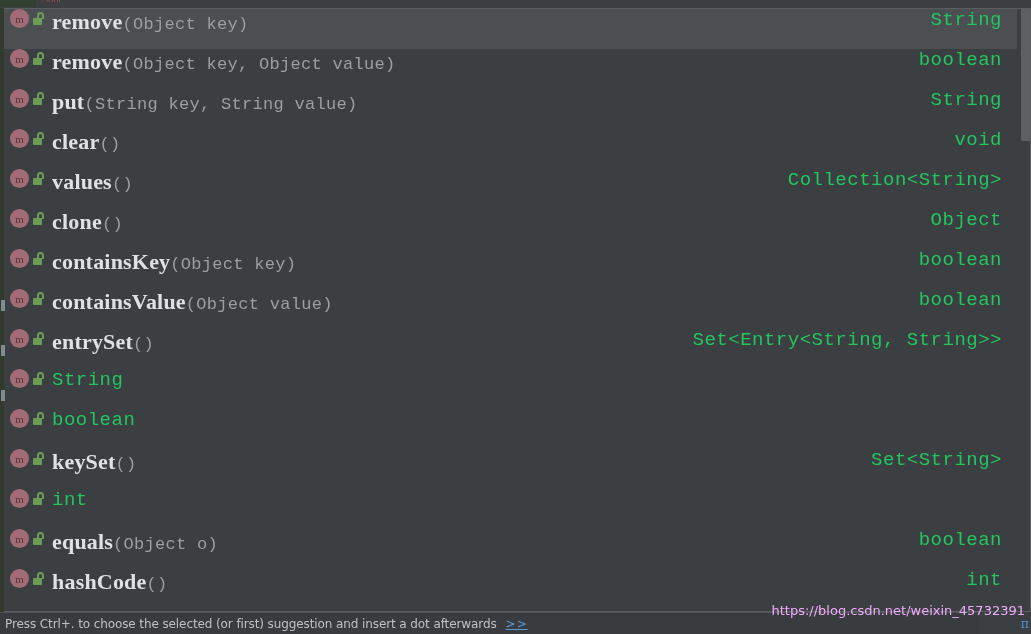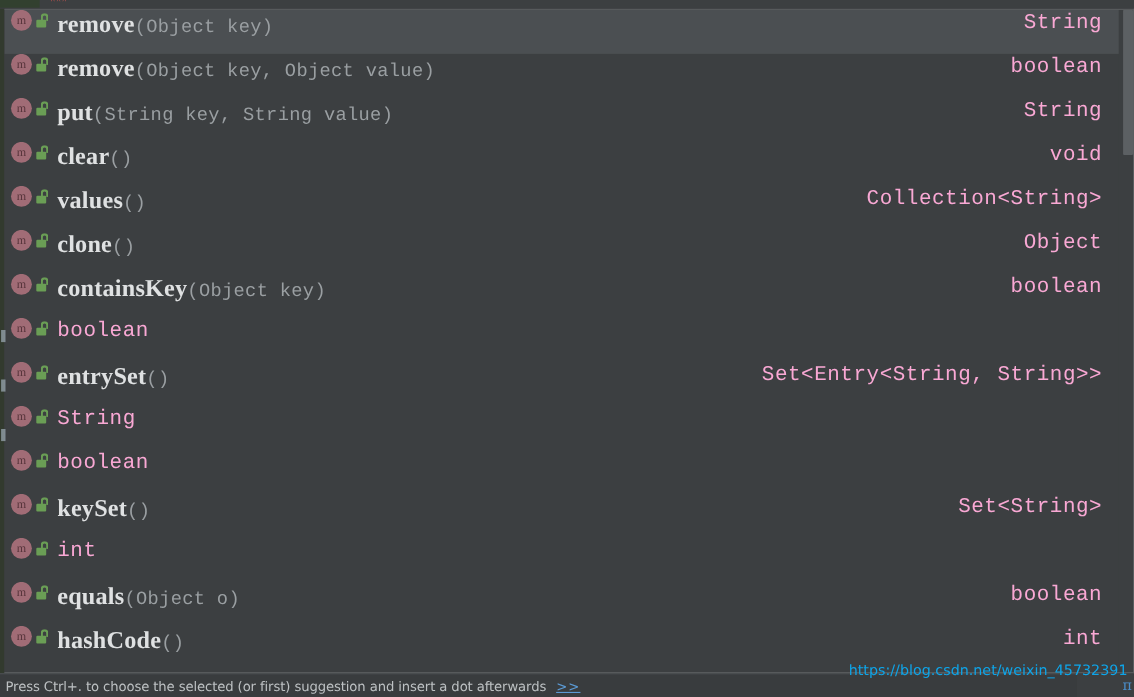--- a/index.html
+++ b/index.html
@@ -151,21 +151,21 @@
   .mparams {
     font-family: "Liberation Mono", monospace;
     font-size: 17px;
     color: #9a9fa2;
     letter-spacing: .3px;
   }
   .mtype {
     flex: 0 0 auto;
     font-family: "Liberation Mono", monospace;
     font-size: 19px;
-    color: #f9a8d4;
+    color: #22c55e;
     letter-spacing: .5px;
     text-align: right;
   }
 
   
   .scrolltrack {
     position: absolute;
     right: 0; top: 0;
     width: 13px;
     height: 604px;
@@ -208,21 +208,21 @@
     letter-spacing: 1px;
   }
 
   
   .watermark {
     position: absolute;
     right: 6px;
     bottom: 16px;
     font-family: "DejaVu Sans", sans-serif;
     font-size: 13px;
-    color: #0ea5e9;
+    color: #f0abfc;
     white-space: nowrap;
   }
   .watermark-pi {
     position: absolute;
     right: 2px;
     bottom: 3px;
     font-family: "DejaVu Serif", serif;
     font-size: 13px;
     color: #4a8ecb;
   }
@@ -303,20 +303,21 @@
           </div>
           <div class="sig"><span class="mname">containsKey</span><span class="mparams">(Object key)</span></div>
           <div class="mtype">boolean</div>
         </div>
         <div class="row">
           <div class="icon-method"></div>
           <div class="icon-public">
             <span class="shackle"></span>
             <span class="body"></span>
           </div>
+          <div class="sig"><span class="mname">containsValue</span><span class="mparams">(Object value)</span></div>
           <div class="mtype">boolean</div>
         </div>
         <div class="row">
           <div class="icon-method"></div>
           <div class="icon-public">
             <span class="shackle"></span>
             <span class="body"></span>
           </div>
           <div class="sig"><span class="mname">entrySet</span><span class="mparams">()</span></div>
           <div class="mtype">Set&lt;Entry&lt;String, String&gt;&gt;</div>

